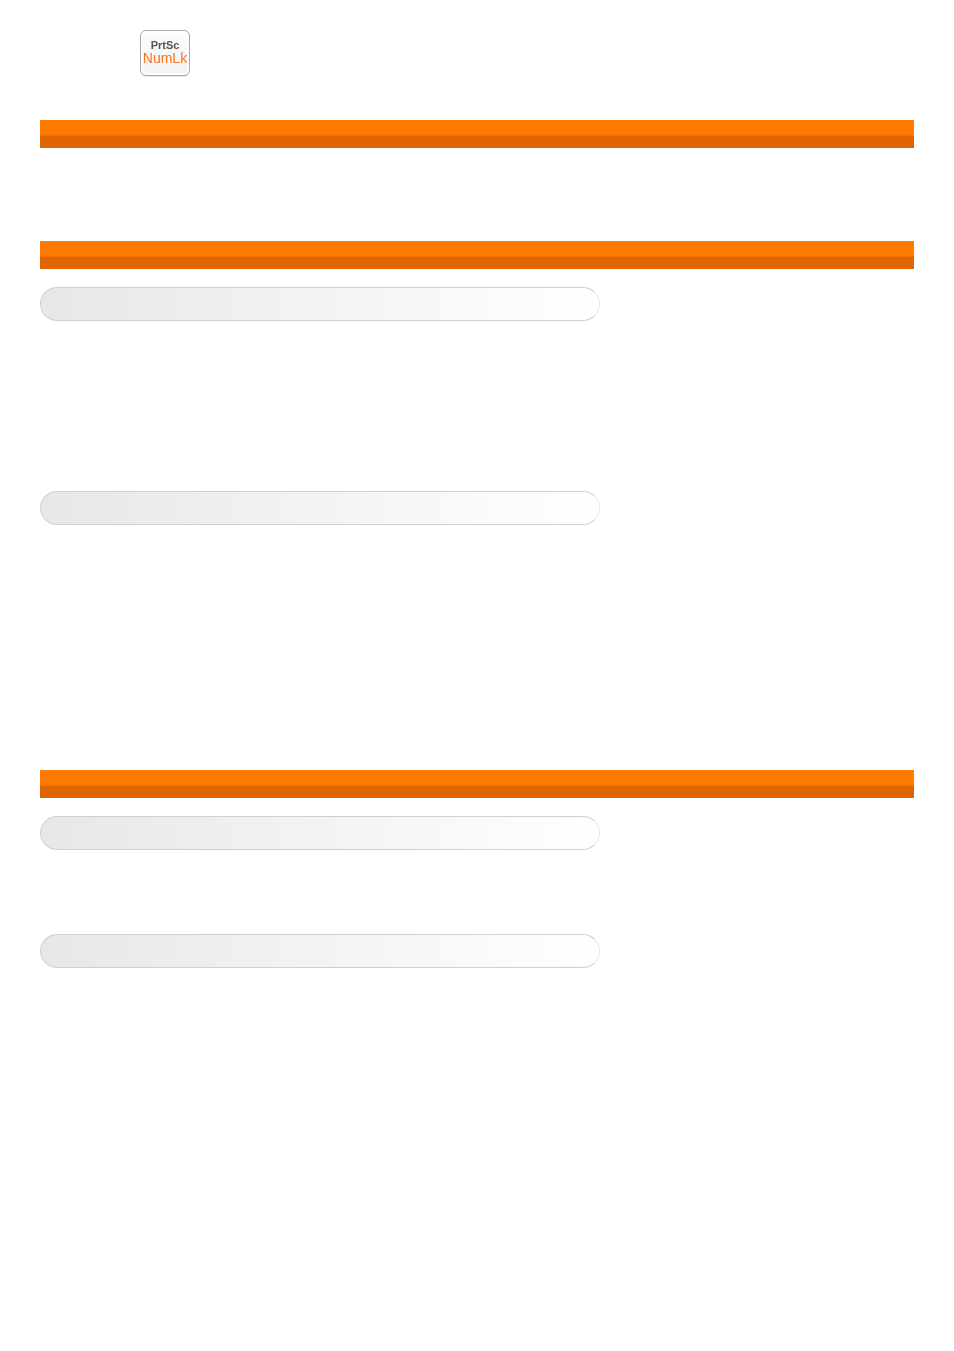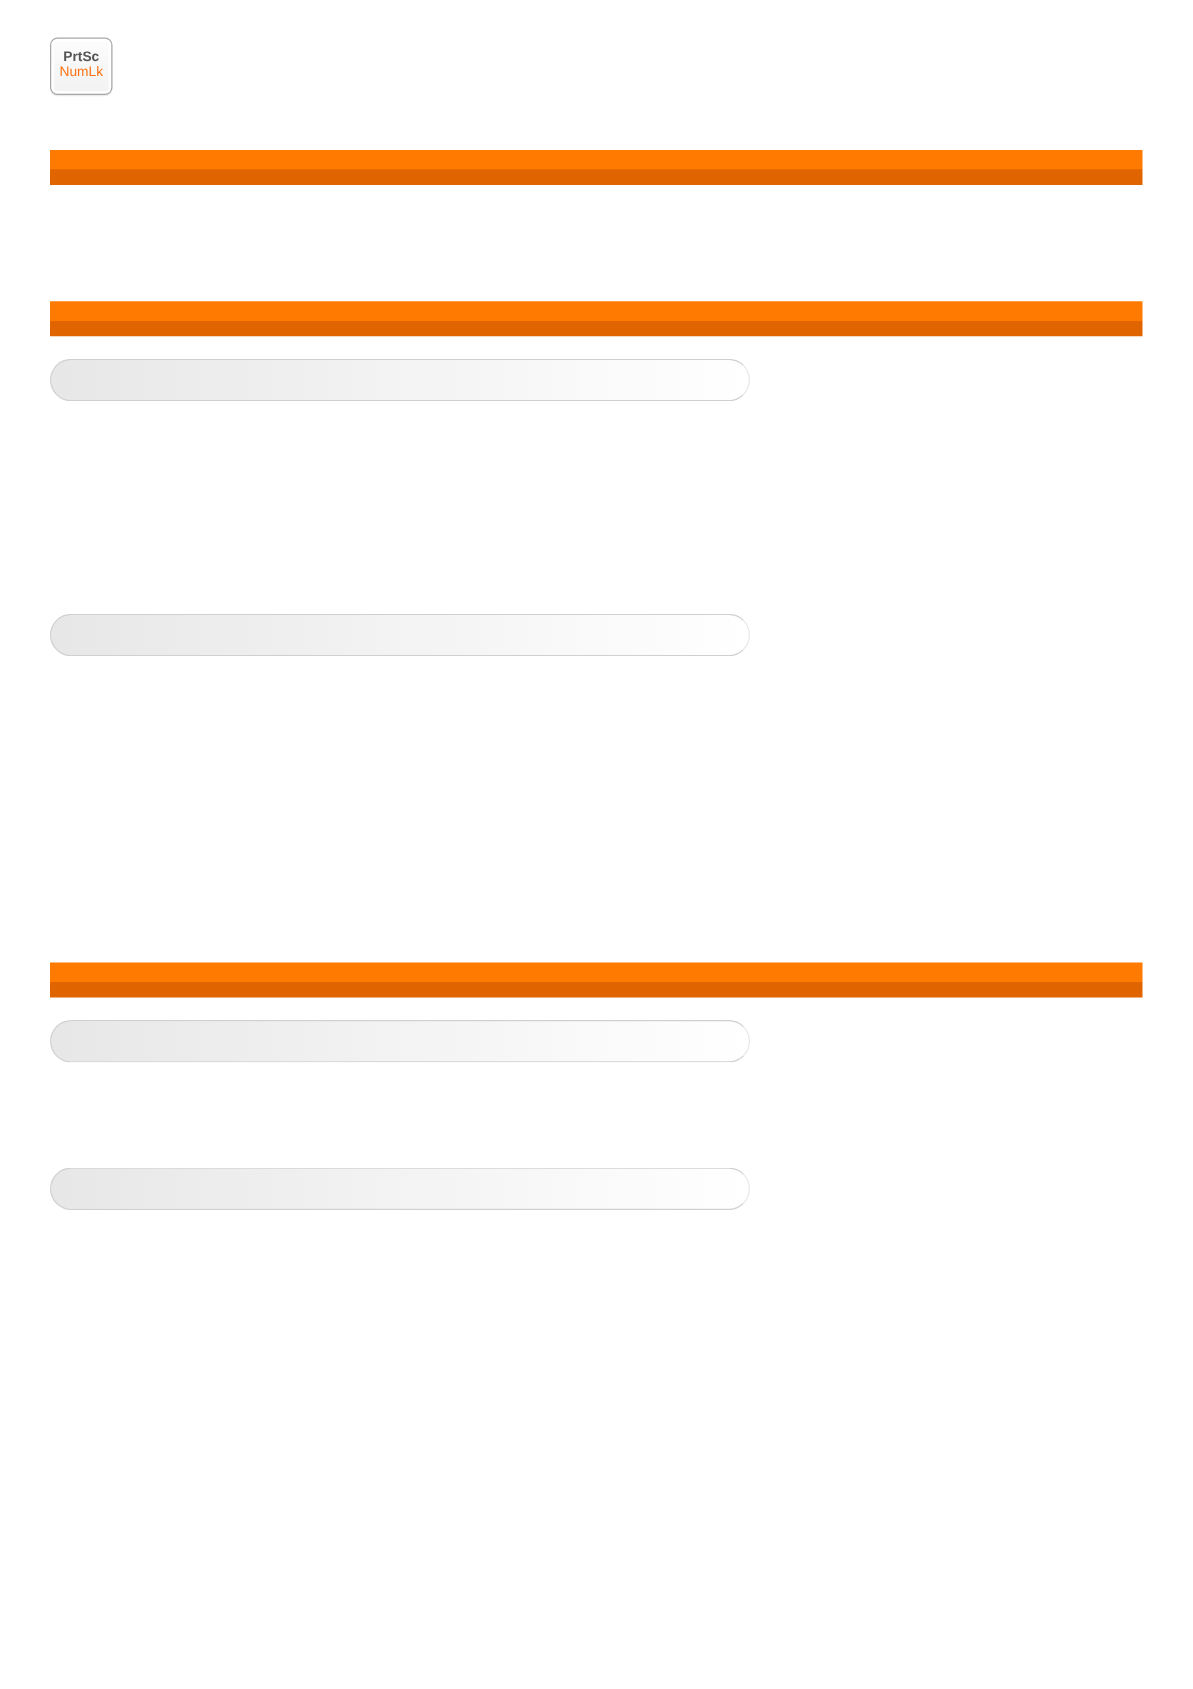--- a/index.html
+++ b/index.html
@@ -9,21 +9,21 @@
 
   .keycap {
     display: inline-flex; flex-direction: column; align-items: center; justify-content: center;
     width: 50px; height: 46px;
     border: 1px solid #a8a8a8; border-radius: 6px;
     background: linear-gradient(#fdfdfd, #f2f2f2);
     box-shadow: 0 1px 0 rgba(0,0,0,.08), inset 0 0 0 2px #fff;
     font-size: 11px; line-height: 1.05;
   }
   .keycap .top { color:#555; font-weight:600; }
-  .keycap .sub { font-size:11px; }
+  .keycap .sub { font-size:14px; }
   .keycap .orange { color:#f97316; }
   .keytext { font-size: 15px; }
 
   .orange-bar {
     height: 28px;
     background: linear-gradient(#ff7a00 0%, #ff7a00 55%, #e06500 56%, #e06500 100%);
     margin: 10px 0 18px 0;
   }
 
   .para { font-size: 15px; line-height: 1.5; margin: 0 0 16px 0; }
@@ -48,21 +48,21 @@
   ul.round.sub li::marker { content: "◦  "; color:#8c8c8c; }
   ul.red.sub { margin-left: 72px; }
   ul.red.sub li::marker { content: "◦  "; color:#e11d1d; }
 
   .spacer-sm { height: 12px; }
   .spacer-md { height: 26px; }
 </style>
 </head>
 <body>
 
-<div style="display:flex; gap:40px; margin-bottom:8px;">
+<div style="display:flex; gap:40px; margin-left:100px; margin-bottom:8px;">
   <div class="cell">
     <div class="keycap">
       <span class="top">PrtSc</span>
       <span class="sub orange">NumLk</span>
     </div>
     <span class="keytext" style="opacity:0">Use this key, together with the [Fn] key, to switch the numeric keypad on or off.</span>
   </div>
 </div>
 
 <div class="spacer-md"></div>

